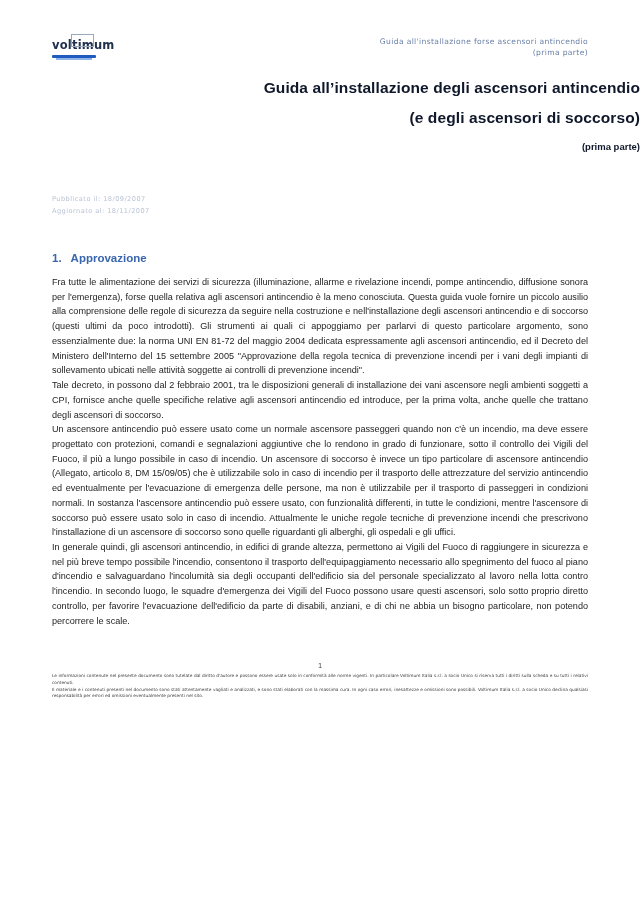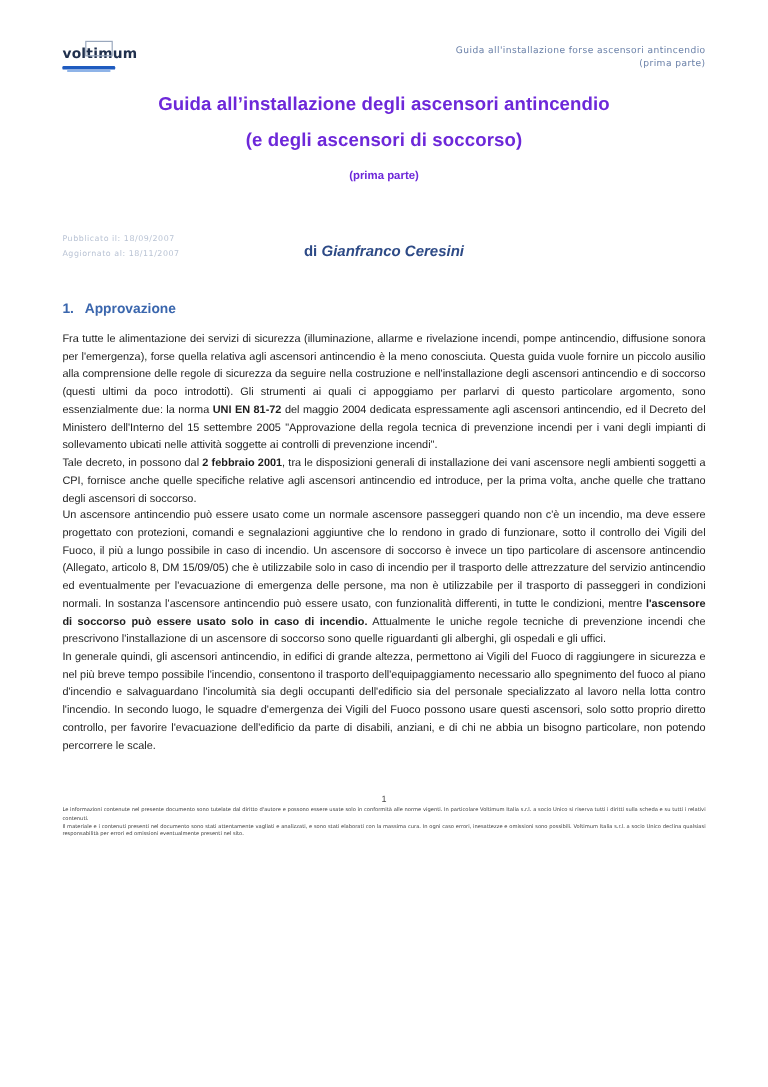--- a/index.html
+++ b/index.html
@@ -77,22 +77,22 @@
     line-height: 1.45;
     color: #6a80a8;
     letter-spacing: 0.35px;
     max-width: 300px;
     font-family: "DejaVu Sans", sans-serif;
   }
 
   
   .title-block {
     margin-top: 18px;
-    text-align: center;
-    color: #6d28d9;
+    text-align: right;
+    color: #0f172a;
   }
   .title-main {
     font-size: 15.5px;
     font-weight: 700;
     line-height: 1.55;
     letter-spacing: 0.1px;
   }
   .title-sub {
     font-size: 15.5px;
     font-weight: 700;
@@ -155,21 +155,21 @@
     line-height: 1.62;
     text-align: justify;
     color: #1d1d1d;
   }
   p.body-par + p.body-par {
     margin-top: 0;
   }
   p.spaced {
     margin-top: 12px;
   }
-  .b { font-weight: 700; }
+  .b { font-weight: 400; }
 
   
   .footer {
     position: absolute;
     left: 0;
     right: 0;
     bottom: 14px;
     padding: 0 52px;
   }
   .page-number {
@@ -208,23 +208,20 @@
     <div class="title-main">Guida all’installazione degli ascensori antincendio</div>
     <div class="title-sub">(e degli ascensori di soccorso)</div>
     <div class="title-part">(prima parte)</div>
   </div>
 
   <div class="meta-row">
     <div class="pub-info">
       <div>Pubblicato il: 18/09/2007</div>
       <div>Aggiornato al: 18/11/2007</div>
     </div>
-    <div class="author">
-      <span>di </span><span class="author-name">Gianfranco Ceresini</span>
-    </div>
   </div>
 
   <div class="content">
 
     <div class="section-heading">
       <span class="sec-num">1.</span><span>Approvazione</span>
     </div>
 
     <p class="body-par"><span>Fra tutte le alimentazione dei servizi di sicurezza (illuminazione, allarme e rivelazione incendi, pompe antincendio, diffusione sonora per l'emergenza), forse quella relativa agli ascensori antincendio è la meno conosciuta. Questa guida vuole fornire un piccolo ausilio alla comprensione delle regole di sicurezza da seguire nella costruzione e nell'installazione degli ascensori antincendio e di soccorso (questi ultimi da poco introdotti). Gli strumenti ai quali ci appoggiamo per parlarvi di questo particolare argomento, sono essenzialmente due: la norma </span><span class="b">UNI EN 81-72</span><span> del maggio 2004 dedicata espressamente agli ascensori antincendio, ed il Decreto del Ministero dell'Interno del 15 settembre 2005 "Approvazione della regola tecnica di prevenzione incendi per i vani degli impianti di sollevamento ubicati nelle attività soggette ai controlli di prevenzione incendi".</span></p>
 

